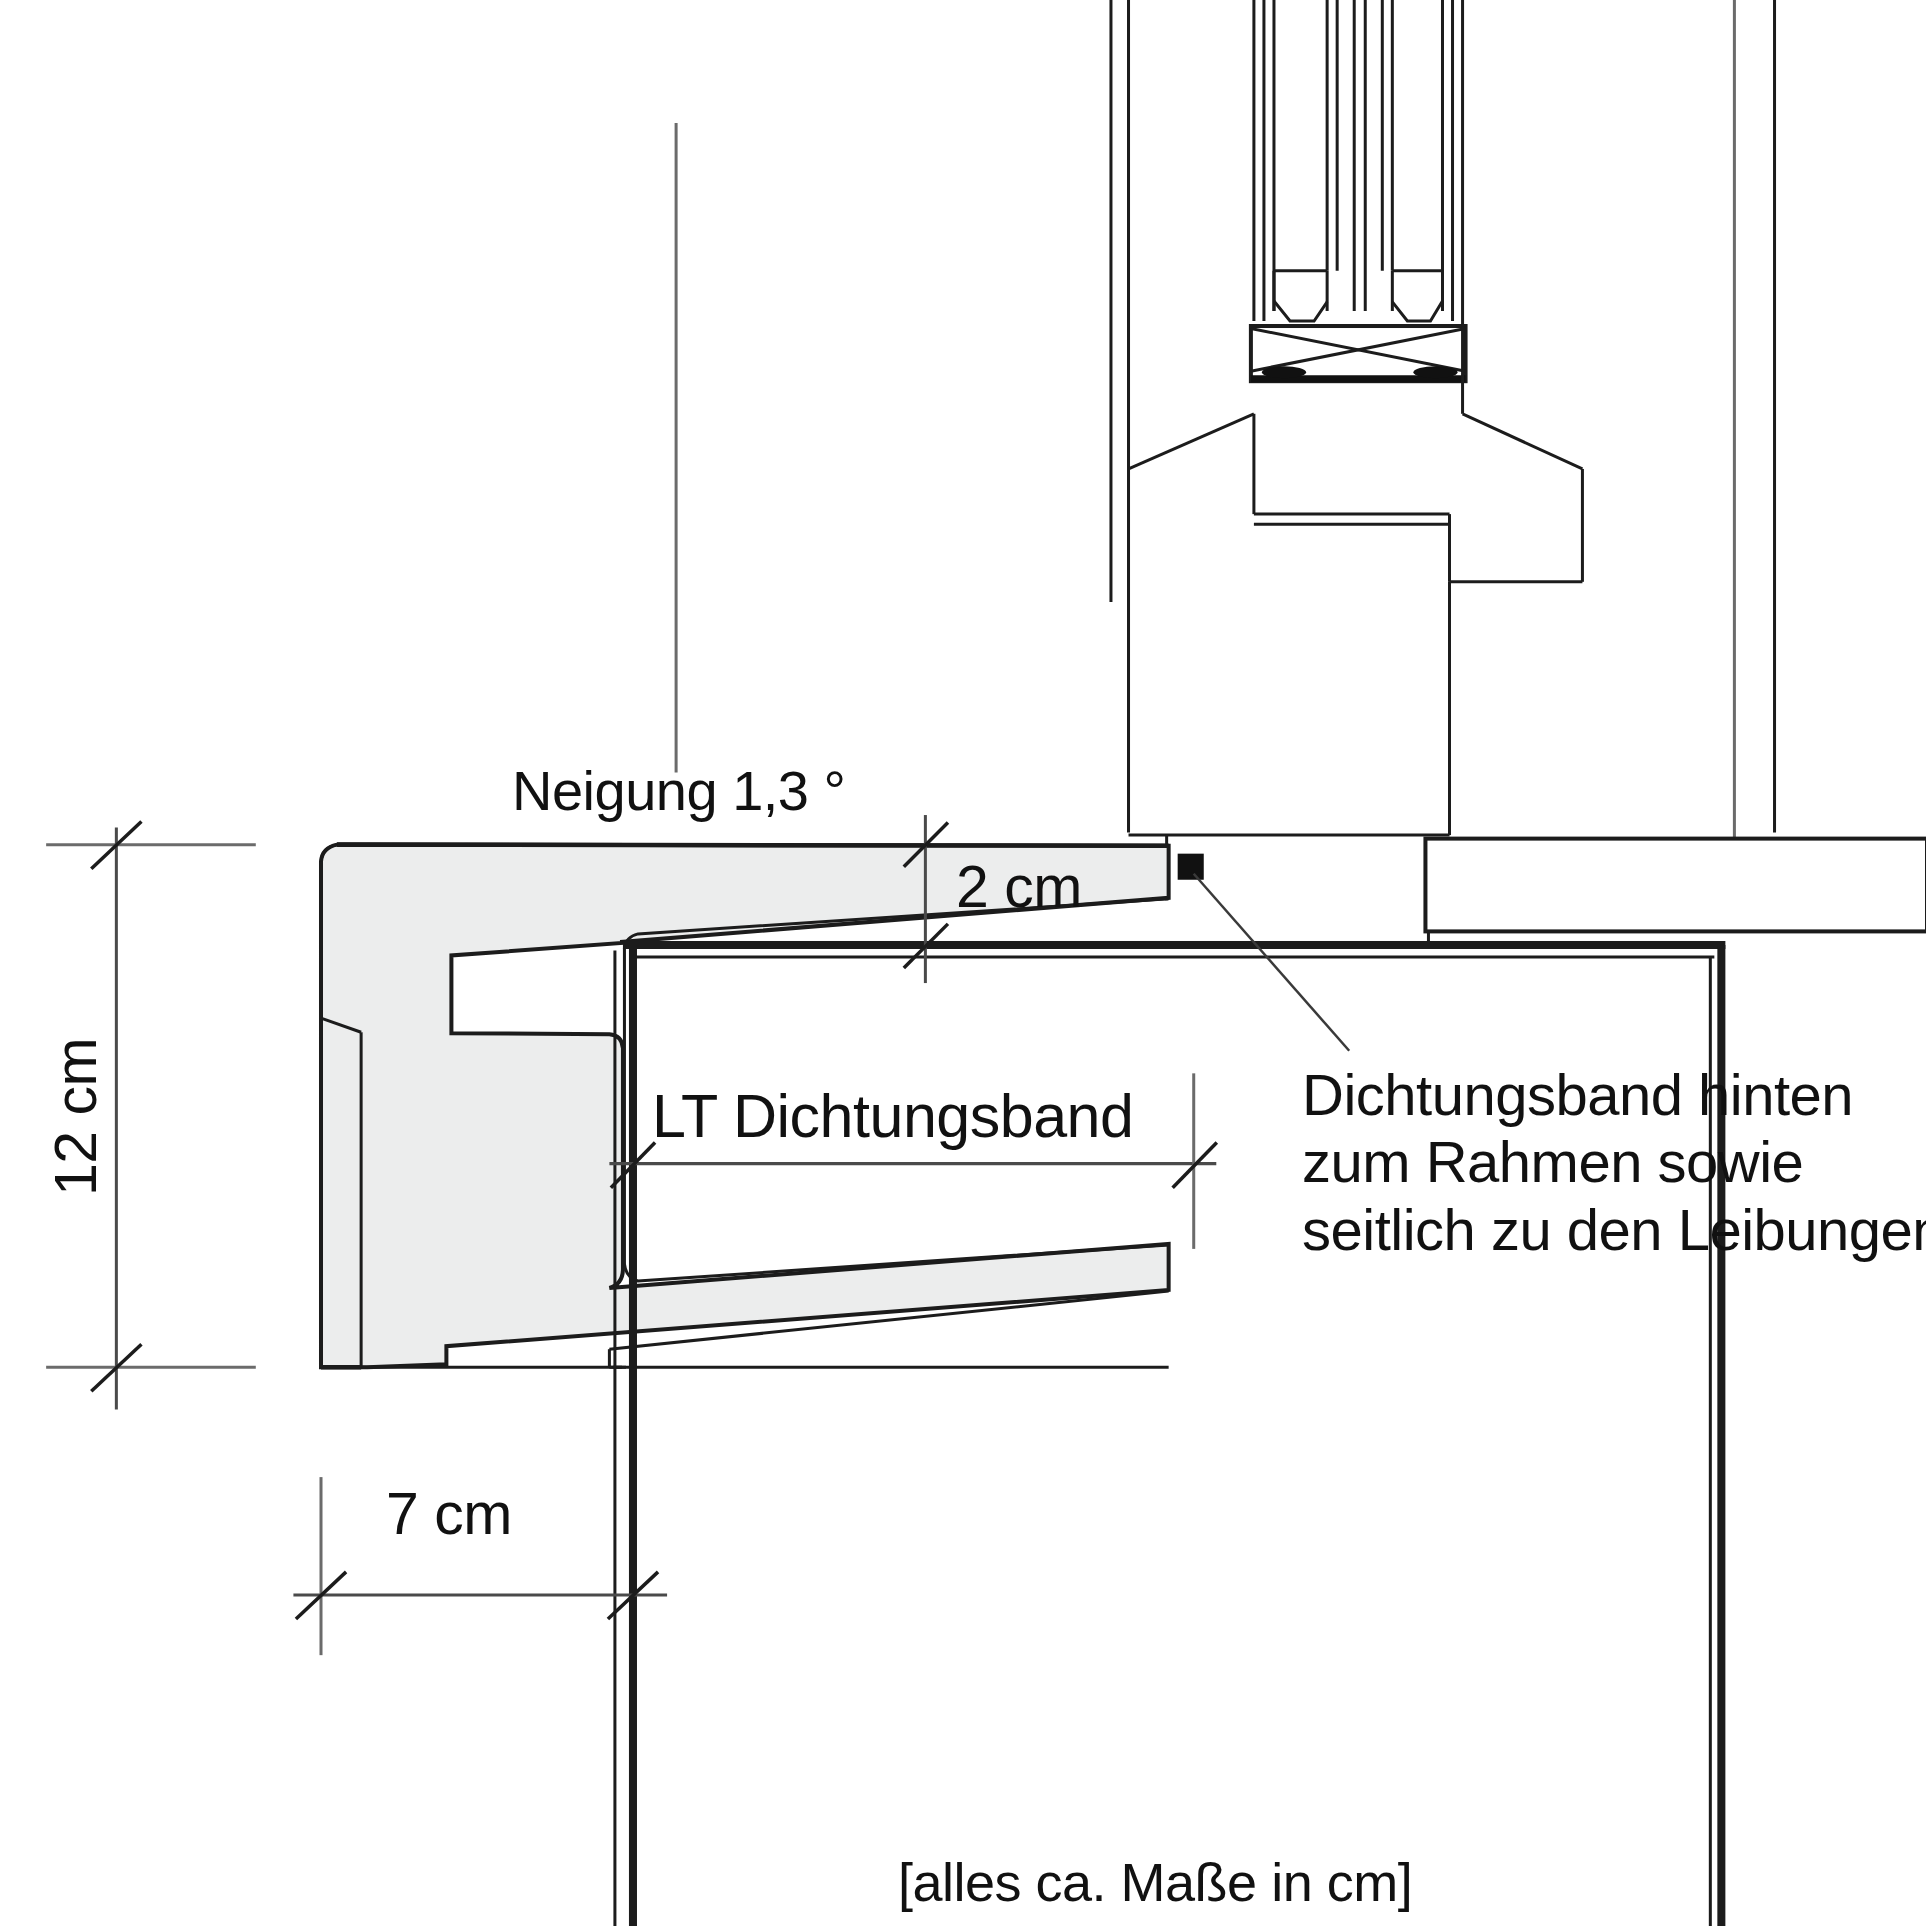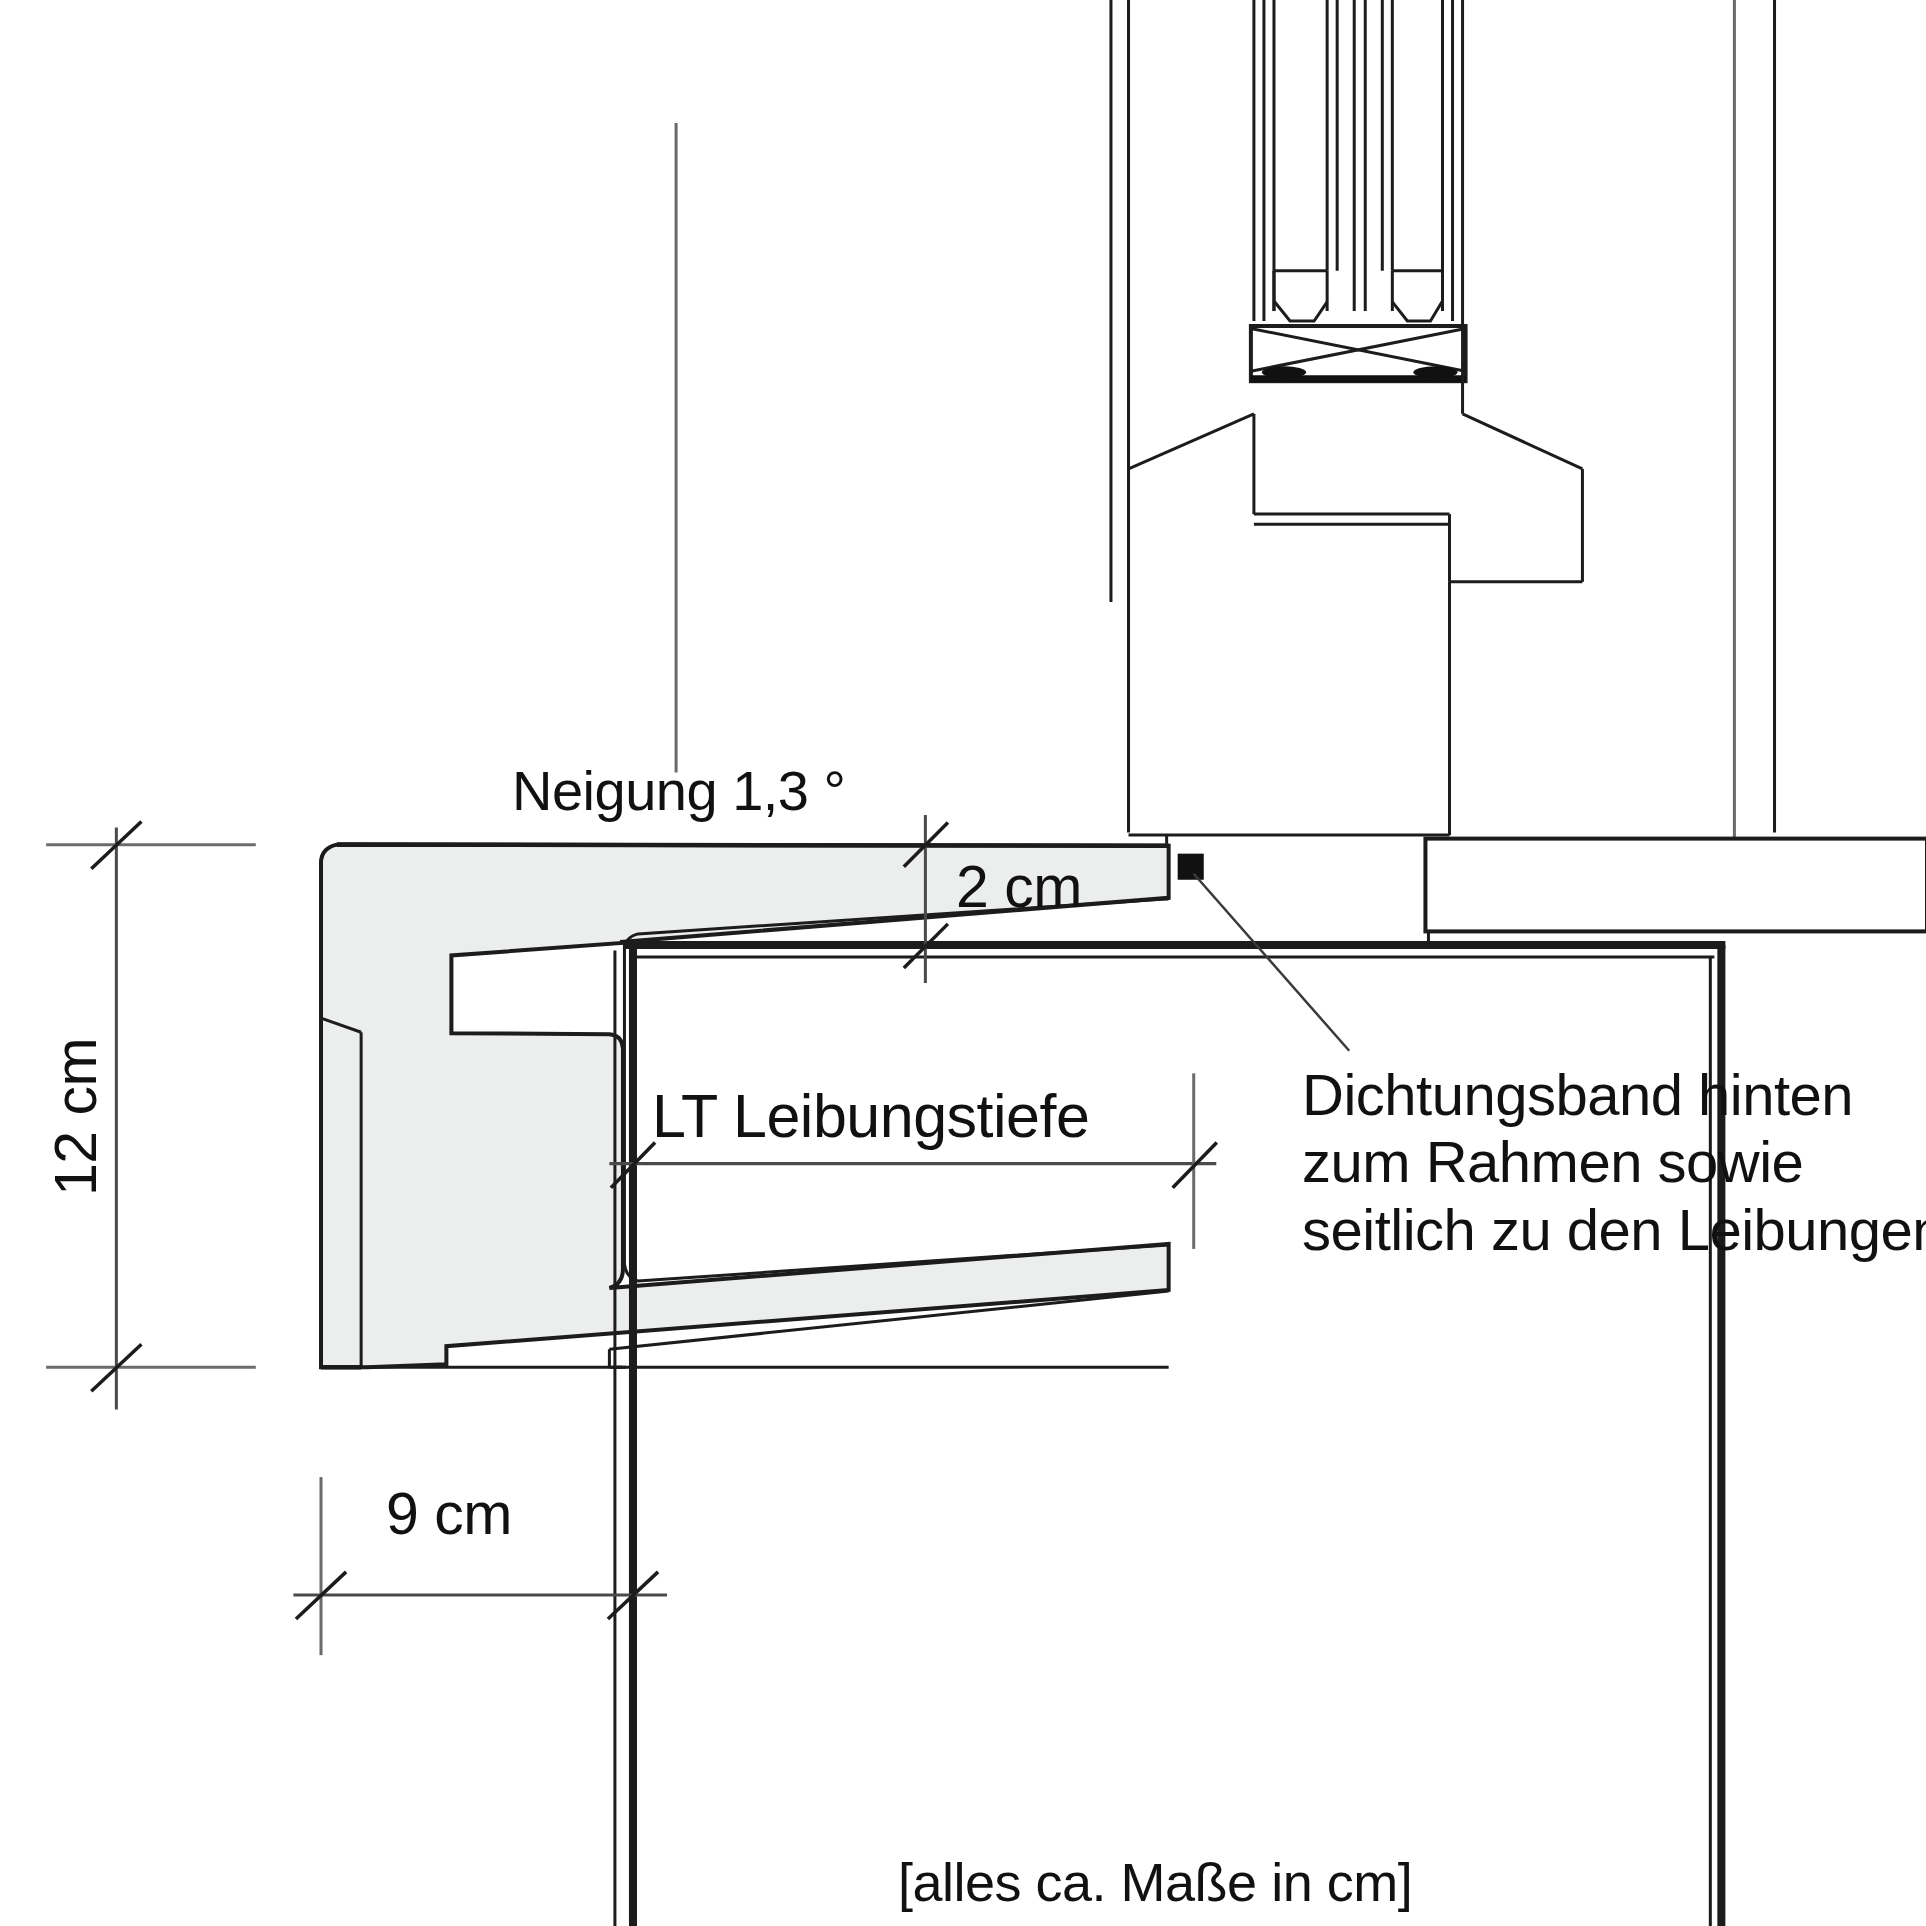--- a/index.html
+++ b/index.html
@@ -251,25 +251,25 @@
   <div style="position:absolute; left:-85px; top:1083px; width:321px; text-align:center;
               transform: rotate(-90deg); transform-origin: 50% 50%;">
     <span class="txt txt-dim" style="font-size:59px; color:#111;">12 cm</span>
   </div>
 
   <div style="position:absolute; left:956px; top:853px;">
     <span class="txt txt-dim" style="font-size:59px; color:#111;">2 cm</span>
   </div>
 
   <div style="position:absolute; left:386px; top:1480px;">
-    <span class="txt txt-dim" style="font-size:59px; color:#111;">9 cm</span>
+    <span class="txt txt-dim" style="font-size:59px; color:#111;">7 cm</span>
   </div>
 
   <div style="position:absolute; left:652px; top:1081px;">
-    <span class="txt txt-dim" style="font-size:61px; color:#111;">LT Leibungstiefe</span>
+    <span class="txt txt-dim" style="font-size:61px; color:#111;">LT Dichtungsband</span>
   </div>
 
   <div style="position:absolute; left:1302px; top:1061px; line-height:1.16;">
     <div class="txt txt-note" style="font-size:58px; color:#111;">Dichtungsband hinten</div>
     <div class="txt txt-note" style="font-size:58px; color:#111;">zum Rahmen sowie</div>
     <div class="txt txt-note" style="font-size:58px; color:#111;">seitlich zu den Leibungen</div>
   </div>
 
   <div style="position:absolute; left:898px; top:1851px;">
     <span class="txt txt-caption" style="font-size:54px; color:#111;">[alles ca. Maße in cm]</span>

